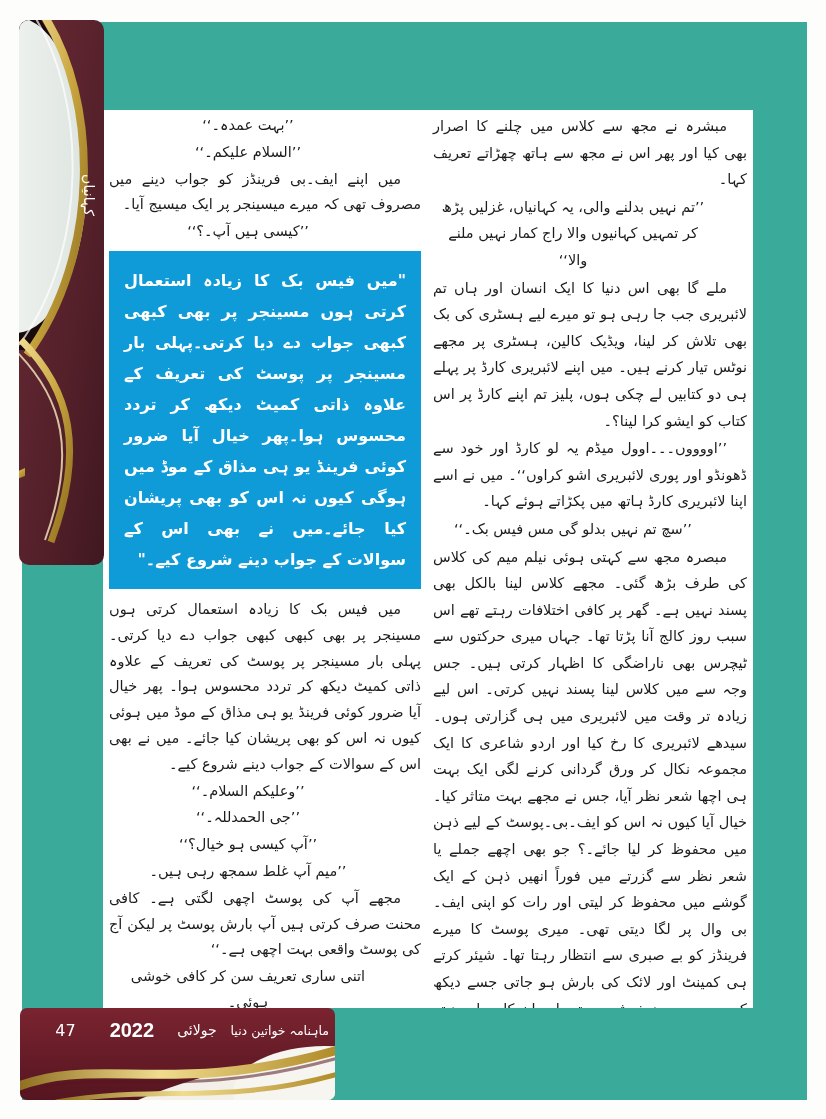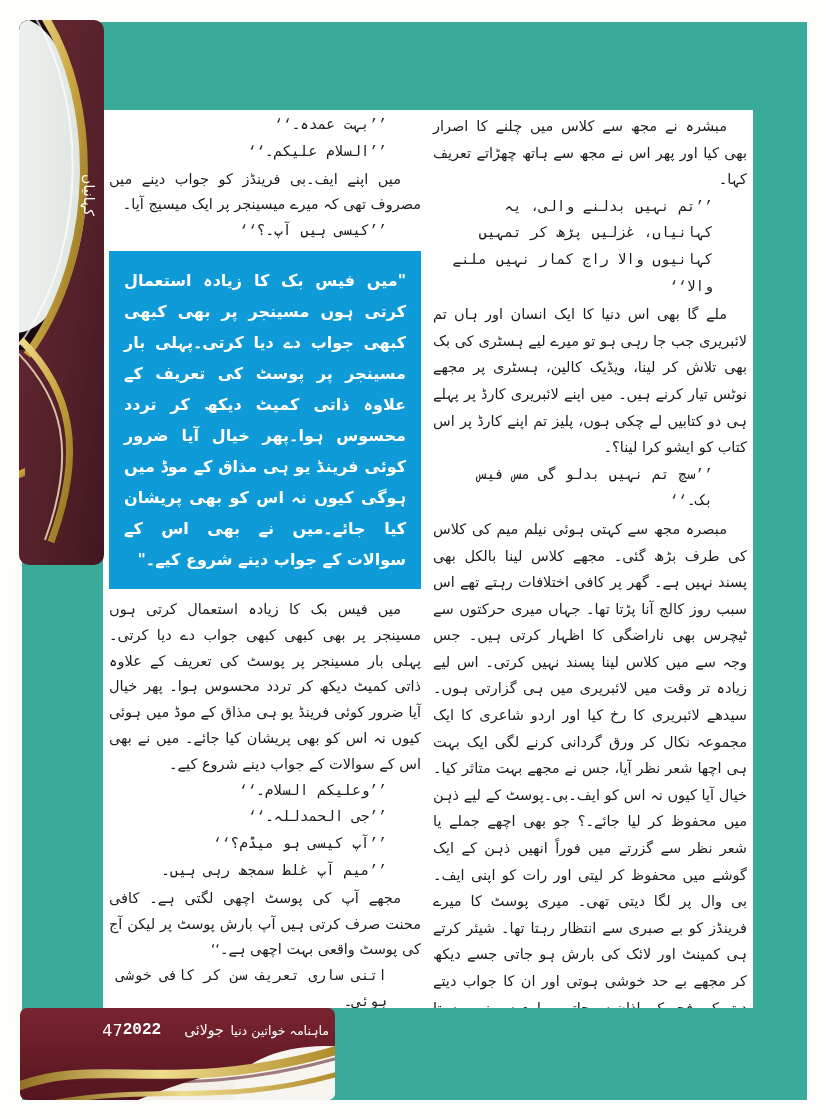--- a/index.html
+++ b/index.html
@@ -12,76 +12,77 @@
   
   .content-panel{position:absolute;left:103px;top:110px;width:650px;height:898px;background:#ffffff;overflow:hidden;}
 
   
   .col{position:absolute;top:0;direction:rtl;unicode-bidi:isolate;color:#1c1c1c;}
   .col-first{right:6px;width:314px;top:3px;}
   .col-second{left:6px;width:312px;top:3px;}
   .col .line{margin:0 0 1px 0;font-size:14.5px;line-height:26.6px;text-align:justify;}
   .col-second .line{line-height:25.8px;}
   .col .line.p{text-indent:20px;}
-  .col .line.q{text-align:right;padding-right:34px;text-indent:0;font-family:Liberation Mono, monospace;}
+  .col .line.q{text-align:center;padding-right:34px;text-indent:0;}
 
   
   .pullquote{margin:6px 0 8px 0;background:#0f9bd8;color:#ffffff;padding:14px 15px;min-height:240px;}
   .pullquote p{margin:0;font-size:16px;line-height:31px;font-weight:bold;text-align:justify;direction:rtl;}
 
   
   .side-strip{position:absolute;left:19px;top:20px;width:85px;height:545px;}
   .side-strip svg{display:block;}
   .vlabel{position:absolute;left:15px;top:165px;width:110px;height:20px;line-height:20px;
           transform:rotate(90deg);color:#ffffff;font-size:14px;text-align:center;
           direction:rtl;letter-spacing:1px;}
 
   
   .footer-band{position:absolute;left:20px;top:1008px;width:315px;height:92px;}
   .footer-band svg{position:absolute;left:0;top:0;}
   .footer-text{position:absolute;top:9px;right:6px;left:0;height:26px;direction:rtl;
                display:flex;align-items:center;color:#ffffff;white-space:nowrap;}
-  .footer-text .brand{font-size:12.5px;margin-left:7px;}
+  .footer-text .brand{font-size:12.5px;margin-left:14px;}
   .footer-text .month{font-size:14px;margin-left:23px;}
-  .footer-text .year{font-size:16px;font-weight:bold;font-family:Liberation Mono, monospace;}
+  .footer-text .year{font-size:20px;font-weight:bold;margin-left:34px;font-family:Liberation Sans, sans-serif;}
   .footer-text .pageno{font-size:16px;font-weight:normal;}
 </style>
 </head>
 <body>
 
 <div class="page">
 
   <div class="teal-frame"></div>
 
   <div class="content-panel">
     <div class="col col-first">
         <p class="line p">مبشرہ نے مجھ سے کلاس میں چلنے کا اصرار بھی کیا اور پھر اس نے مجھ سے ہاتھ چھڑاتے تعریف کہا۔</p>
         <p class="line q">’’تم نہیں بدلنے والی، یہ کہانیاں، غزلیں پڑھ کر تمہیں کہانیوں والا راج کمار نہیں ملنے والا‘‘</p>
         <p class="line p">ملے گا بھی اس دنیا کا ایک انسان اور ہاں تم لائبریری جب جا رہی ہو تو میرے لیے ہسٹری کی بک بھی تلاش کر لینا، ویڈیک کالین، ہسٹری پر مجھے نوٹس تیار کرنے ہیں۔ میں اپنے لائبریری کارڈ پر پہلے ہی دو کتابیں لے چکی ہوں، پلیز تم اپنے کارڈ پر اس کتاب کو ایشو کرا لینا؟۔</p>
+        <p class="line p">’’اووووں۔۔۔اوول میڈم یہ لو کارڈ اور خود سے ڈھونڈو اور پوری لائبریری اشو کراوں‘‘۔ میں نے اسے اپنا لائبریری کارڈ ہاتھ میں پکڑاتے ہوئے کہا۔</p>
         <p class="line q">’’سچ تم نہیں بدلو گی مس فیس بک۔‘‘</p>
         <p class="line p">مبصرہ مجھ سے کہتی ہوئی نیلم میم کی کلاس کی طرف بڑھ گئی۔ مجھے کلاس لینا بالکل بھی پسند نہیں ہے۔ گھر پر کافی اختلافات رہتے تھے اس سبب روز کالج آنا پڑتا تھا۔ جہاں میری حرکتوں سے ٹیچرس بھی ناراضگی کا اظہار کرتی ہیں۔ جس وجہ سے میں کلاس لینا پسند نہیں کرتی۔ اس لیے زیادہ تر وقت میں لائبریری میں ہی گزارتی ہوں۔ سیدھے لائبریری کا رخ کیا اور اردو شاعری کا ایک مجموعہ نکال کر ورق گردانی کرنے لگی ایک بہت ہی اچھا شعر نظر آیا، جس نے مجھے بہت متاثر کیا۔ خیال آیا کیوں نہ اس کو ایف۔بی۔پوسٹ کے لیے ذہن میں محفوظ کر لیا جائے۔؟ جو بھی اچھے جملے یا شعر نظر سے گزرتے میں فوراً انھیں ذہن کے ایک گوشے میں محفوظ کر لیتی اور رات کو اپنی ایف۔بی وال پر لگا دیتی تھی۔ میری پوسٹ کا میرے فرینڈز کو بے صبری سے انتظار رہتا تھا۔ شیئر کرتے ہی کمینٹ اور لائک کی بارش ہو جاتی جسے دیکھ کر مجھے بے حد خوشی ہوتی اور ان کا جواب دیتے دیتے کب فجر کی اذان ہو جاتی معلوم ہی نہیں ہوتا تھا۔ اس شعر کو بھی میں نے اپنے ذہن میں محفوظ کر لیا۔ رات کو حسب معمول میں نے اپنی ایف۔بی پوسٹ شیئر کر دی۔</p>
       </div>
 
     <div class="col col-second">
       <div>
           <p class="line q">’’بہت عمدہ۔‘‘</p>
           <p class="line q">’’السلام علیکم۔‘‘</p>
           <p class="line p">میں اپنے ایف۔بی فرینڈز کو جواب دینے میں مصروف تھی کہ میرے میسینجر پر ایک میسیج آیا۔</p>
           <p class="line q">’’کیسی ہیں آپ۔؟‘‘</p>
         </div>
 
       <div class="pullquote">
         <p>"میں فیس بک کا زیادہ استعمال کرتی ہوں مسینجر پر بھی کبھی کبھی جواب دے دیا کرتی۔پہلی بار مسینجر پر پوسٹ کی تعریف کے علاوہ ذاتی کمیٹ دیکھ کر تردد محسوس ہوا۔پھر خیال آیا ضرور کوئی فرینڈ یو ہی مذاق کے موڈ میں ہوگی کیوں نہ اس کو بھی پریشان کیا جائے۔میں نے بھی اس کے سوالات کے جواب دینے شروع کیے۔"</p>
       </div>
 
       <div>
           <p class="line p">میں فیس بک کا زیادہ استعمال کرتی ہوں مسینجر پر بھی کبھی کبھی جواب دے دیا کرتی۔ پہلی بار مسینجر پر پوسٹ کی تعریف کے علاوہ ذاتی کمیٹ دیکھ کر تردد محسوس ہوا۔ پھر خیال آیا ضرور کوئی فرینڈ یو ہی مذاق کے موڈ میں ہوئی کیوں نہ اس کو بھی پریشان کیا جائے۔ میں نے بھی اس کے سوالات کے جواب دینے شروع کیے۔</p>
           <p class="line q">’’وعلیکم السلام۔‘‘</p>
           <p class="line q">’’جی الحمدللہ۔‘‘</p>
-          <p class="line q">’’آپ کیسی ہو میڈم؟‘‘</p>
+          <p class="line q">’’آپ کیسی ہو خیال؟‘‘</p>
           <p class="line q">’’میم آپ غلط سمجھ رہی ہیں۔</p>
           <p class="line p">مجھے آپ کی پوسٹ اچھی لگتی ہے۔ کافی محنت صرف کرتی ہیں آپ بارش پوسٹ پر لیکن آج کی پوسٹ واقعی بہت اچھی ہے۔‘‘</p>
           <p class="line q">اتنی ساری تعریف سن کر کافی خوشی ہوئی۔</p>
         </div>
     </div>
   </div>
 
   <div class="side-strip">
     <svg width="85" height="545" viewBox="0 0 85 545">
       <defs>

